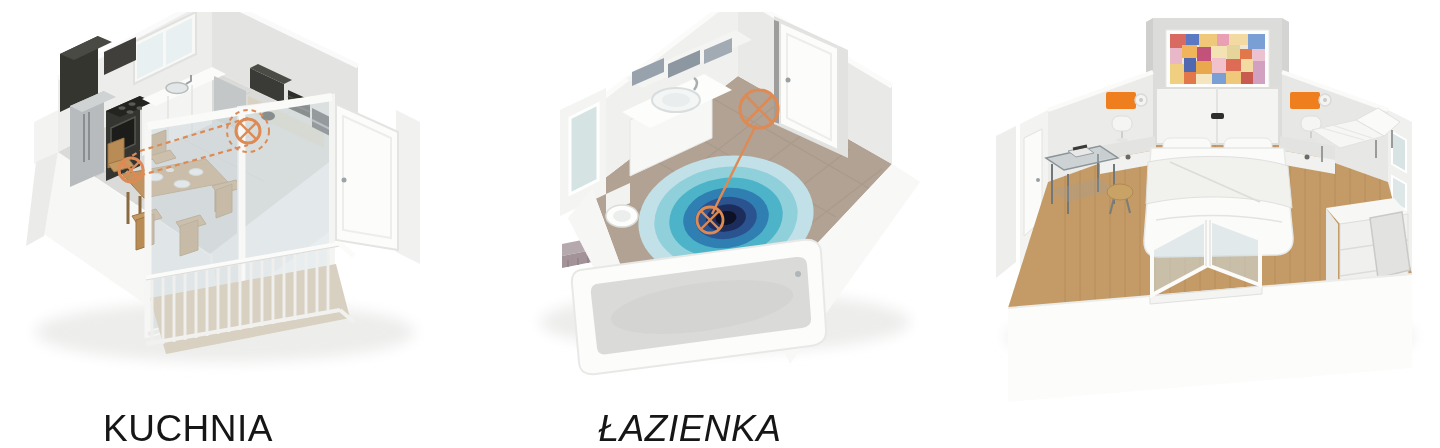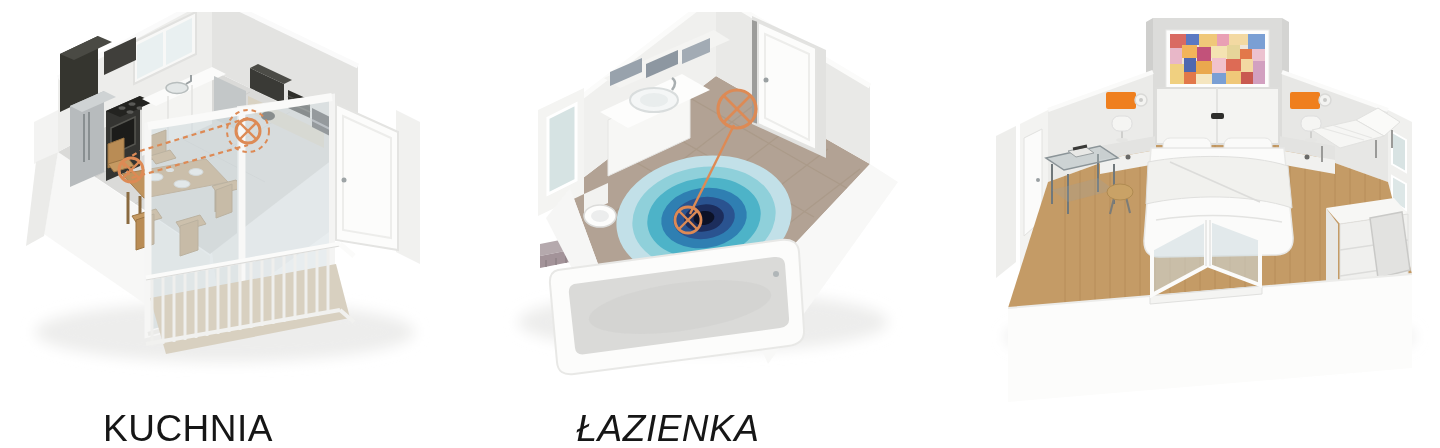--- a/index.html
+++ b/index.html
@@ -1,19 +1,19 @@
 <!DOCTYPE html>
 <html><head>
 <meta charset="utf-8">
 <style>
   html,body{margin:0;padding:0;background:#ffffff;}
   .canvas{position:relative;width:1440px;height:448px;background:#ffffff;overflow:hidden;
           font-family:"Liberation Sans",sans-serif;}
   .panel{position:absolute;top:0;width:480px;height:400px;margin-top:12px;}
-  .panel.p1{left:0;} .panel.p2{left:458px;font-style:italic;} .panel.p3{left:960px;}
+  .panel.p1{left:0;} .panel.p2{left:480px;font-style:italic;} .panel.p3{left:960px;}
   .render{position:absolute;top:0;left:0;width:480px;height:390px;}
   .caption{position:absolute;top:396px;transform:translateX(-50%);
            font-size:37px;font-weight:400;letter-spacing:.5px;color:#161616;white-space:nowrap;}
   .c1{left:188px;} .c2{left:210px;} .c3{left:260px;}
   svg{display:block;}
 </style>
 </head>
 <body>
 
 <div class="canvas">

